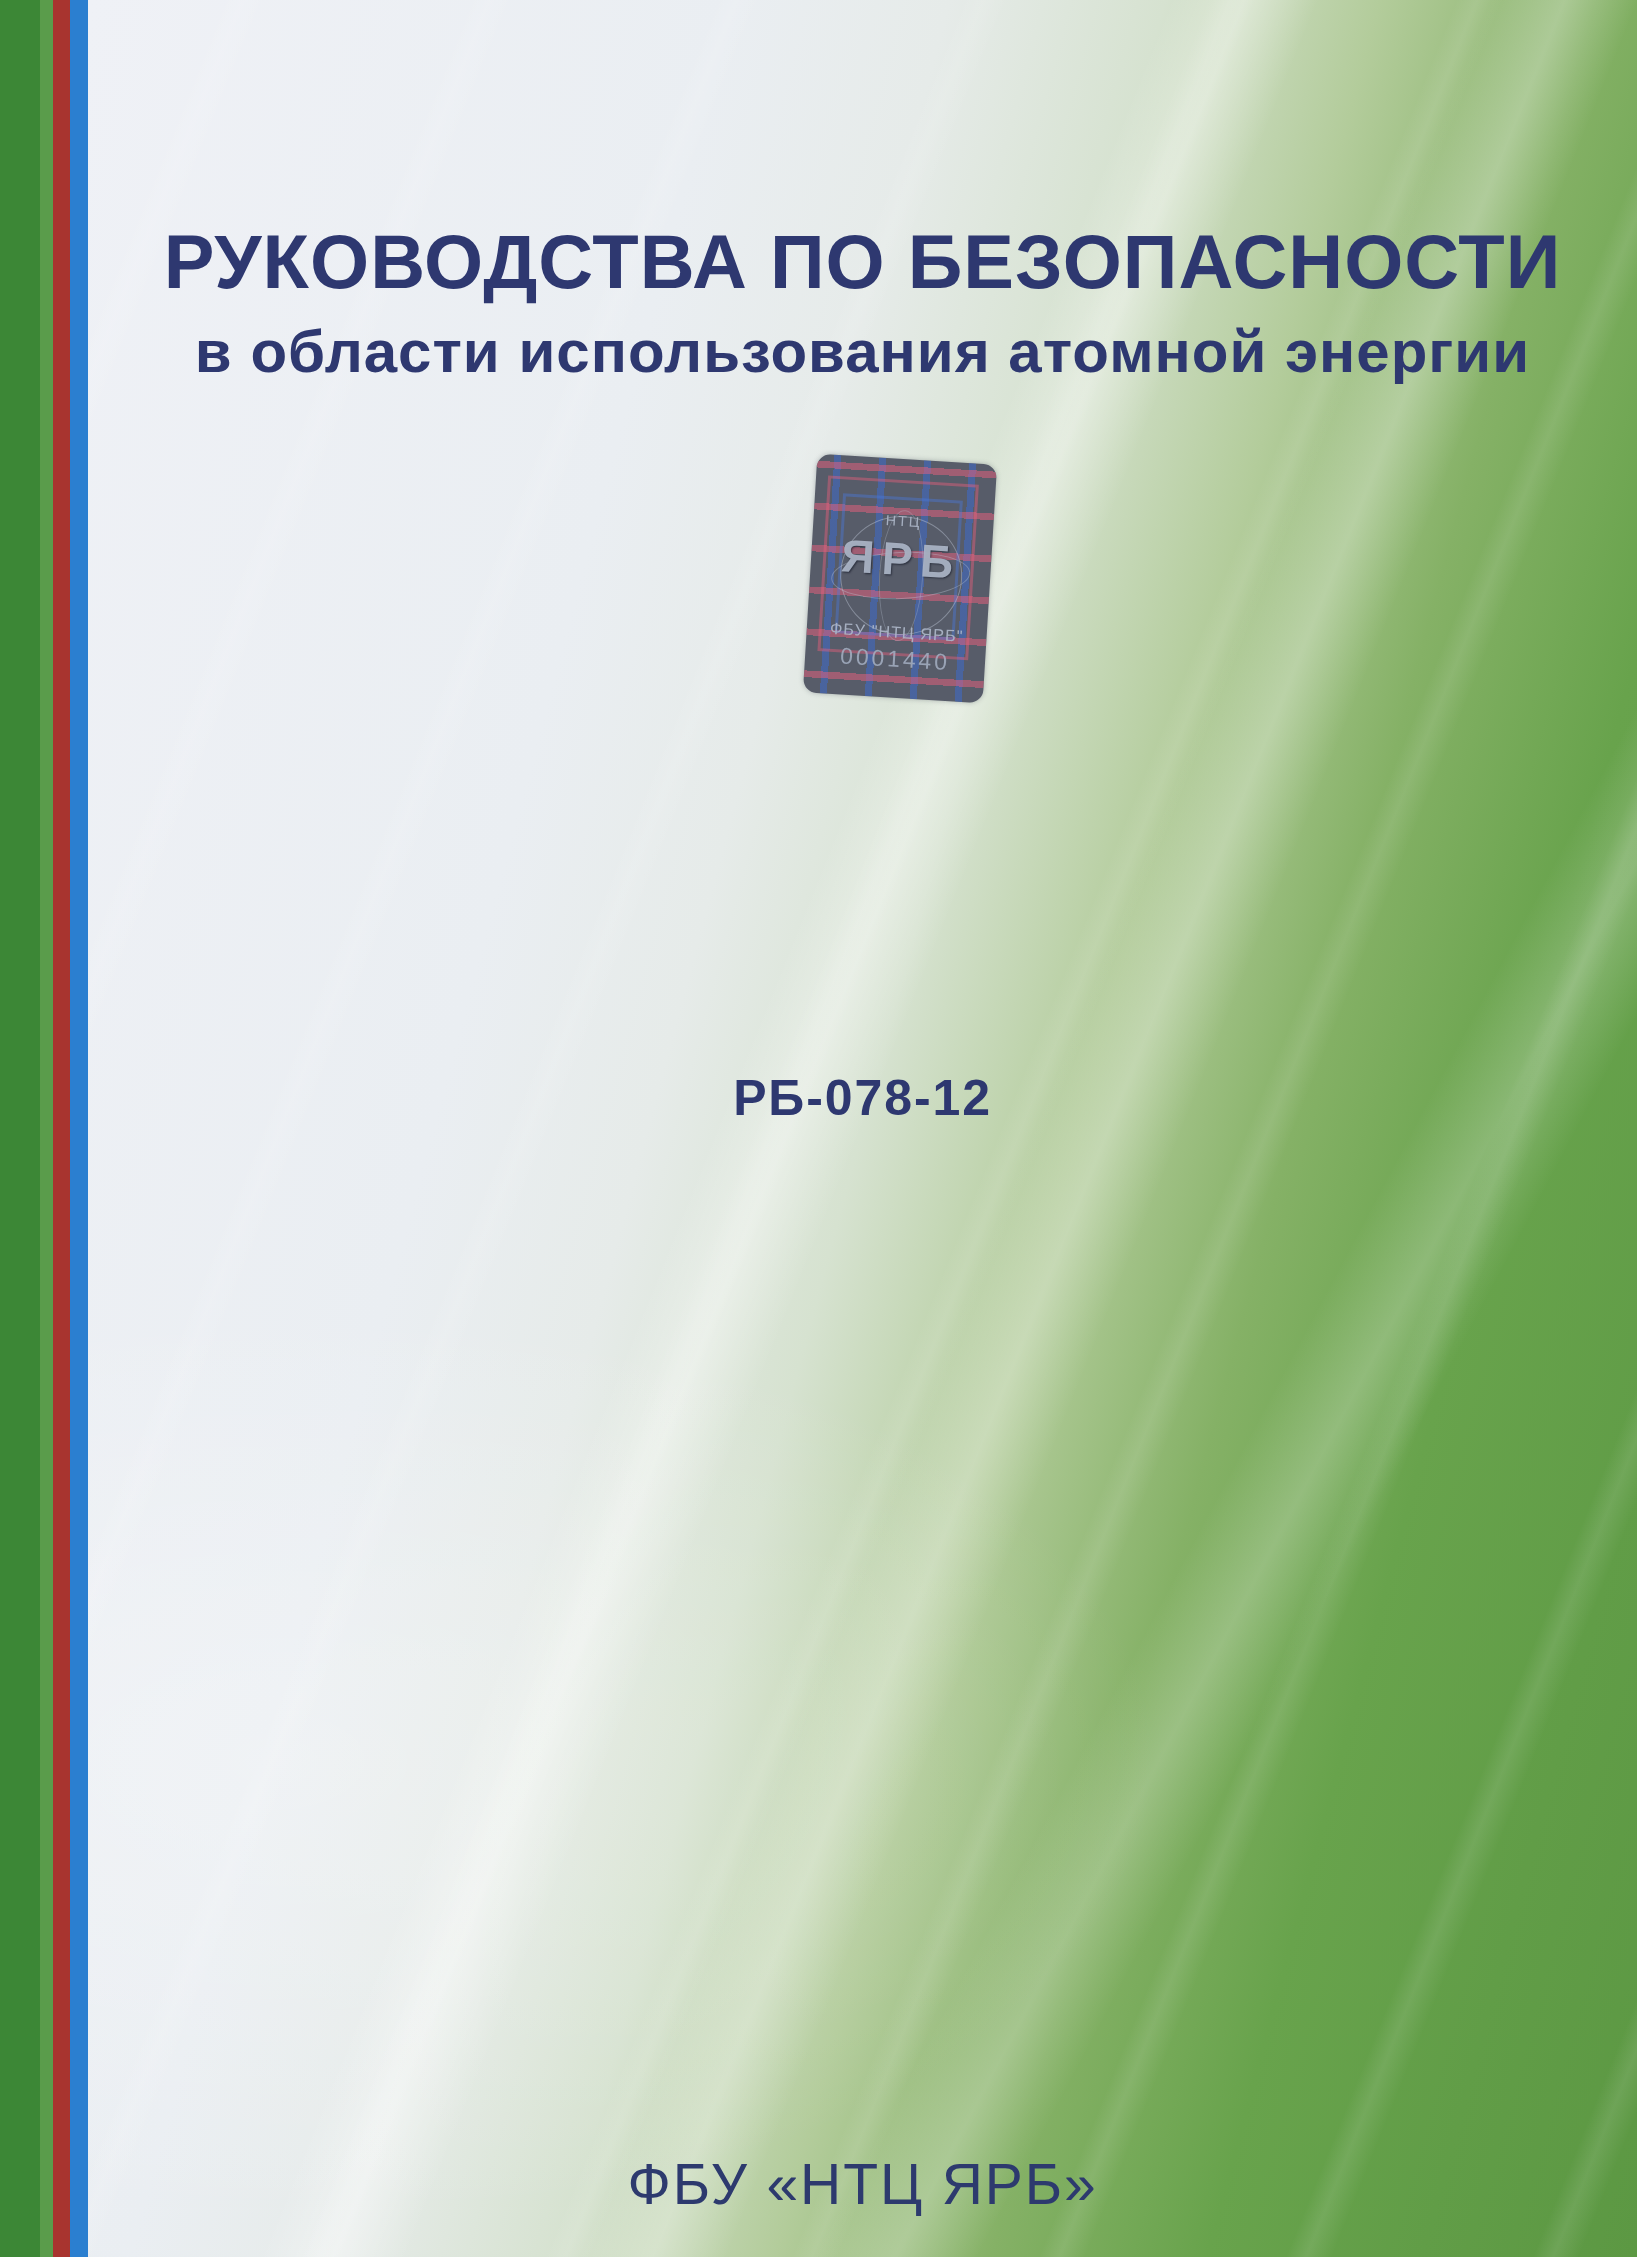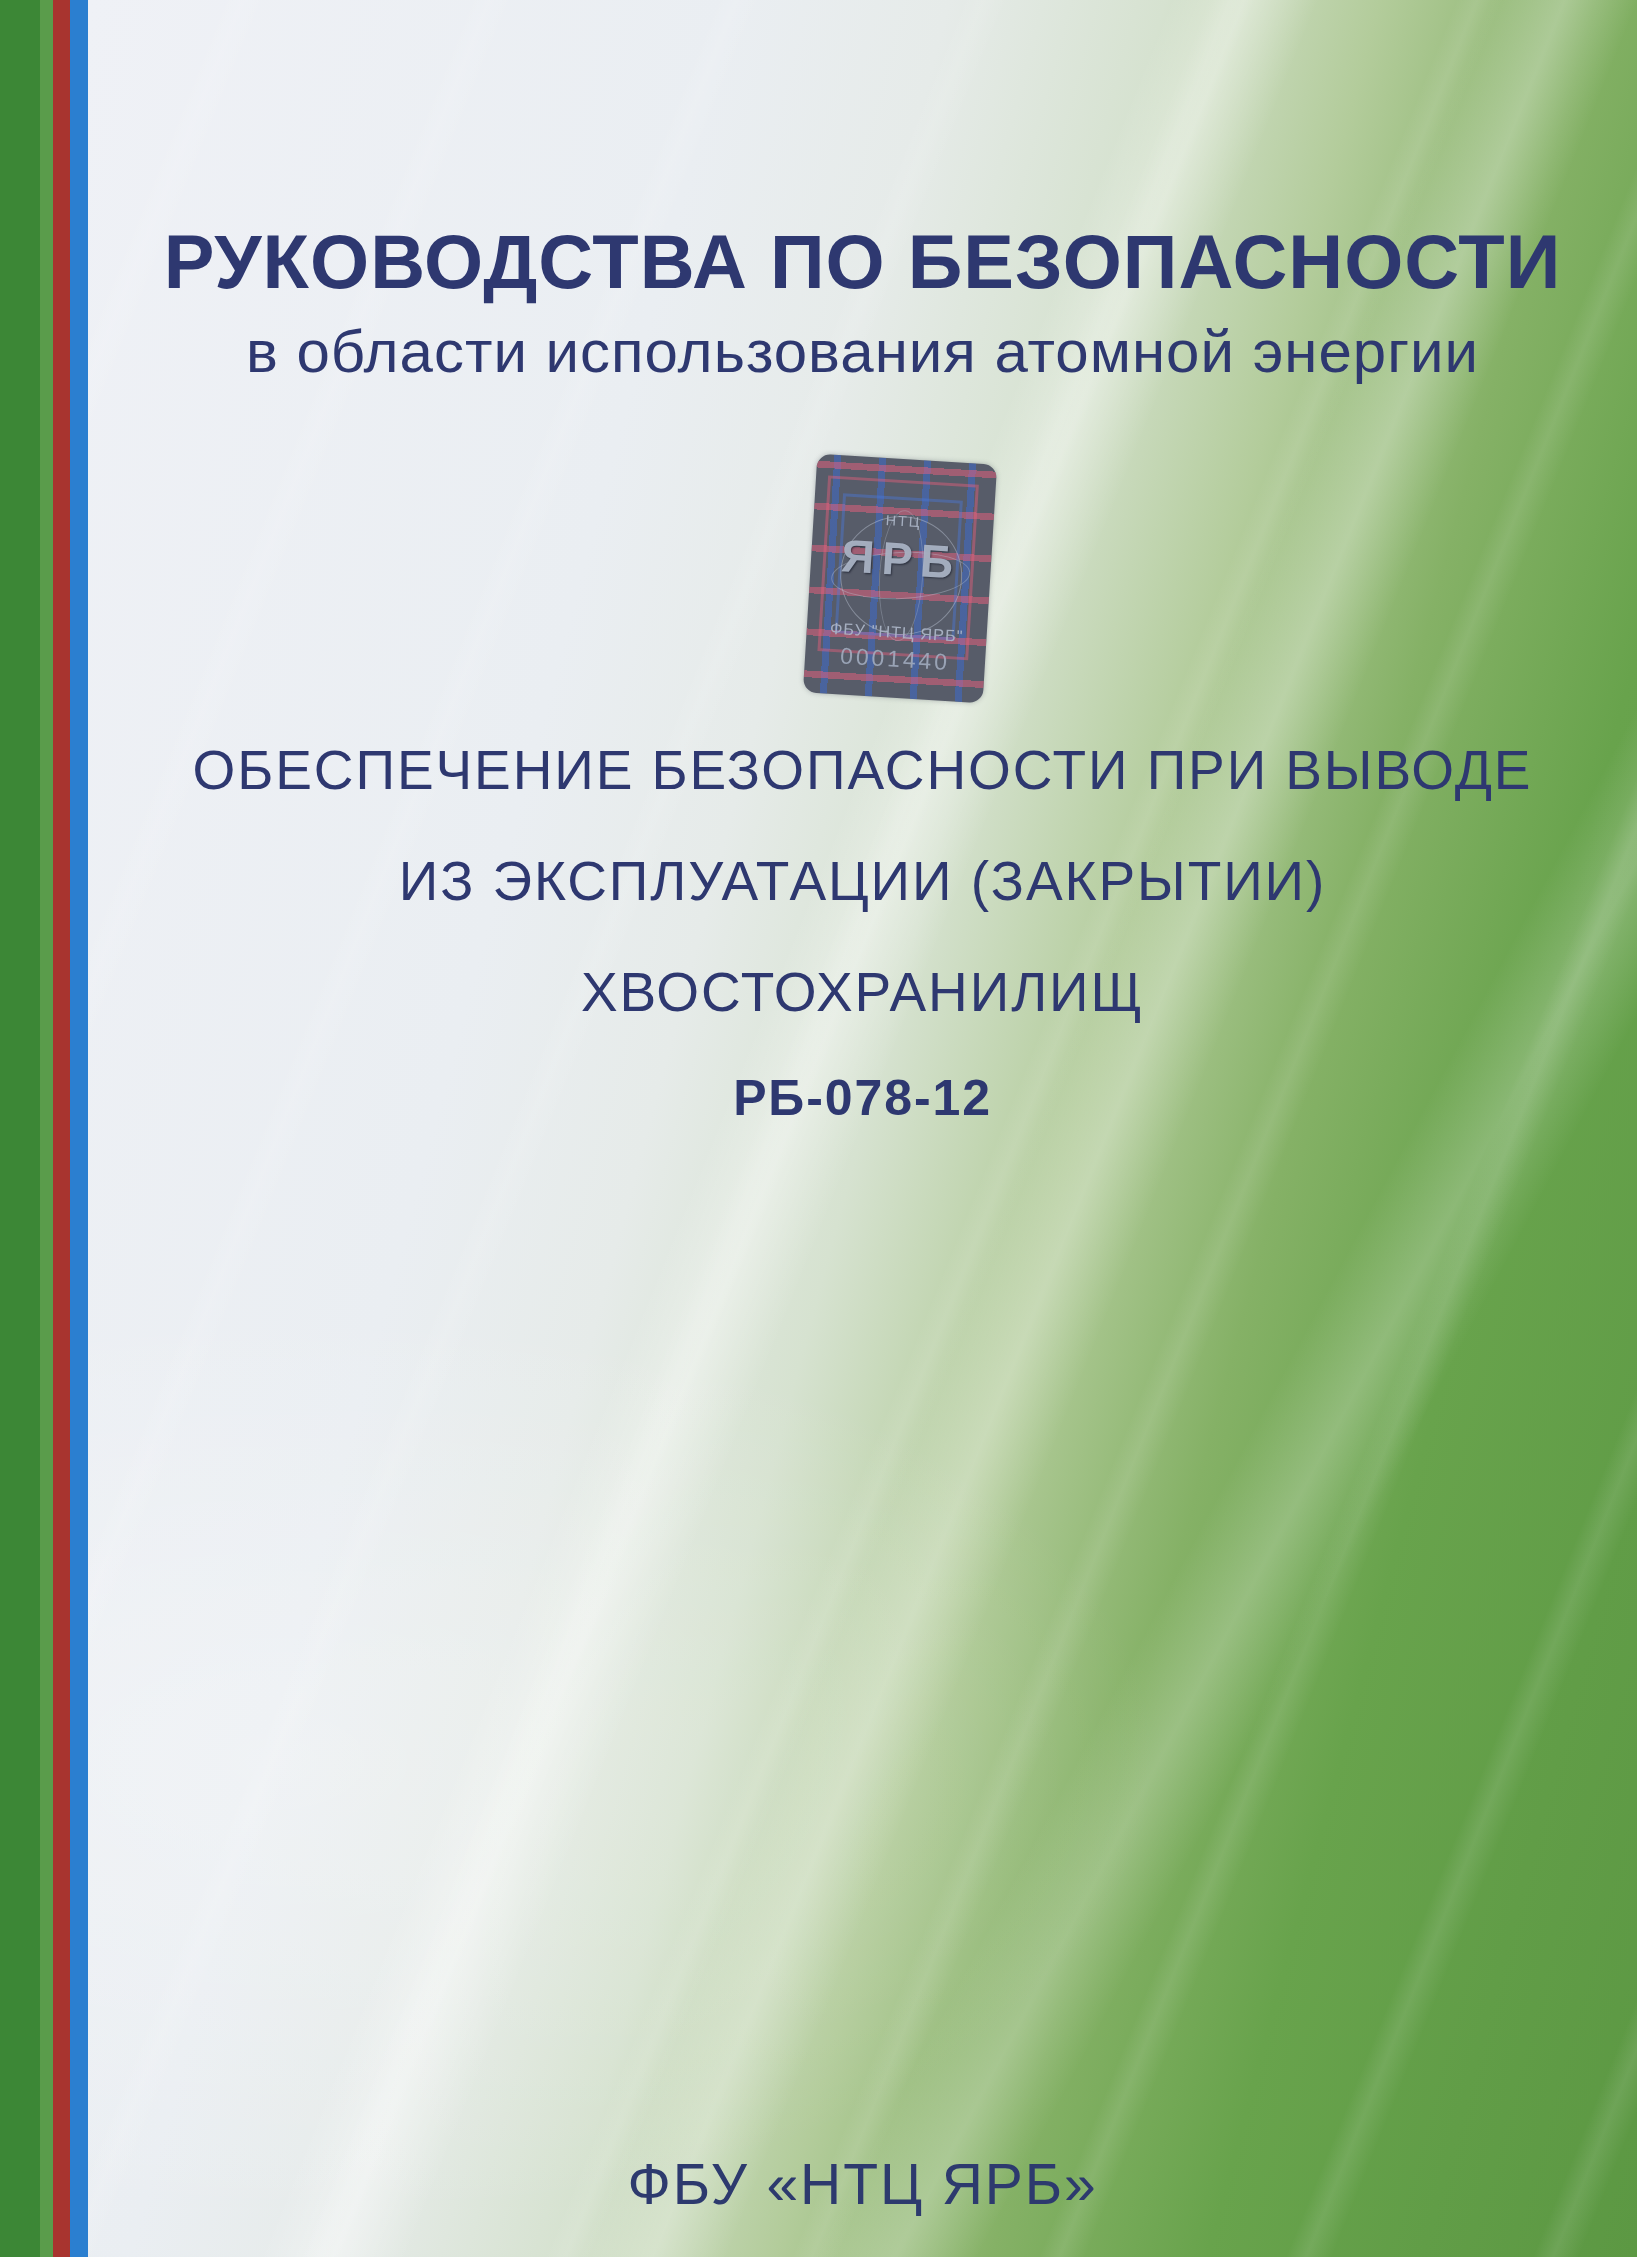--- a/index.html
+++ b/index.html
@@ -40,21 +40,21 @@
         rgba(255,255,255,0) 229px);
   }
   .cover .glow{
     position:absolute;inset:0;
     background:radial-gradient(ellipse 1434px 765px at 12% 78%, rgba(255,255,255,.28), rgba(255,255,255,0) 62%);
   }
 
   
   .txt{position:absolute;left:0;right:0;text-align:center;color:#2e3870;}
   .series-title{top:218px;font-size:76px;font-weight:bold;letter-spacing:1px;}
-  .series-subtitle{top:317px;font-size:60px;font-weight:normal;letter-spacing:1px;}
+  .series-subtitle{top:317px;font-size:60px;font-weight:bold;letter-spacing:1px;}
   .doc-title{top:715px;font-size:55px;font-weight:normal;letter-spacing:1.9px;line-height:111px;}
   .doc-code{top:1069px;font-size:50px;font-weight:bold;letter-spacing:1.9px;}
   .publisher{top:2107px;font-size:57px;font-weight:normal;letter-spacing:1.9px;color:#2d3a6e;margin-top:44px;}
 
   
   .holo{
     position:absolute;left:722px;top:459px;width:180px;height:239px;
     transform:rotate(3.5deg);
     border-radius:13.4px;
     background:#575c69;
@@ -108,25 +108,20 @@
       <div class="plaid"></div>
       <div class="rect1"></div>
       <div class="rect2"></div>
       <div class="globe"></div>
       <div class="holo-txt holo-org-small">НТЦ</div>
       <div class="holo-txt holo-org-large">ЯРБ</div>
       <div class="holo-txt holo-caption">ФБУ "НТЦ ЯРБ"</div>
       <div class="holo-txt holo-serial">0001440</div>
     </div>
 
-    <div class="txt doc-title">
-      <div>ОБЕСПЕЧЕНИЕ БЕЗОПАСНОСТИ ПРИ ВЫВОДЕ</div>
-      <div>ИЗ ЭКСПЛУАТАЦИИ (ЗАКРЫТИИ)</div>
-      <div>ХВОСТОХРАНИЛИЩ</div>
-    </div>
 
     <div class="txt doc-code">РБ-078-12</div>
 
     <div class="txt publisher">ФБУ «НТЦ ЯРБ»</div>
   </div>
 
 </div>
 
 
 </body></html>

